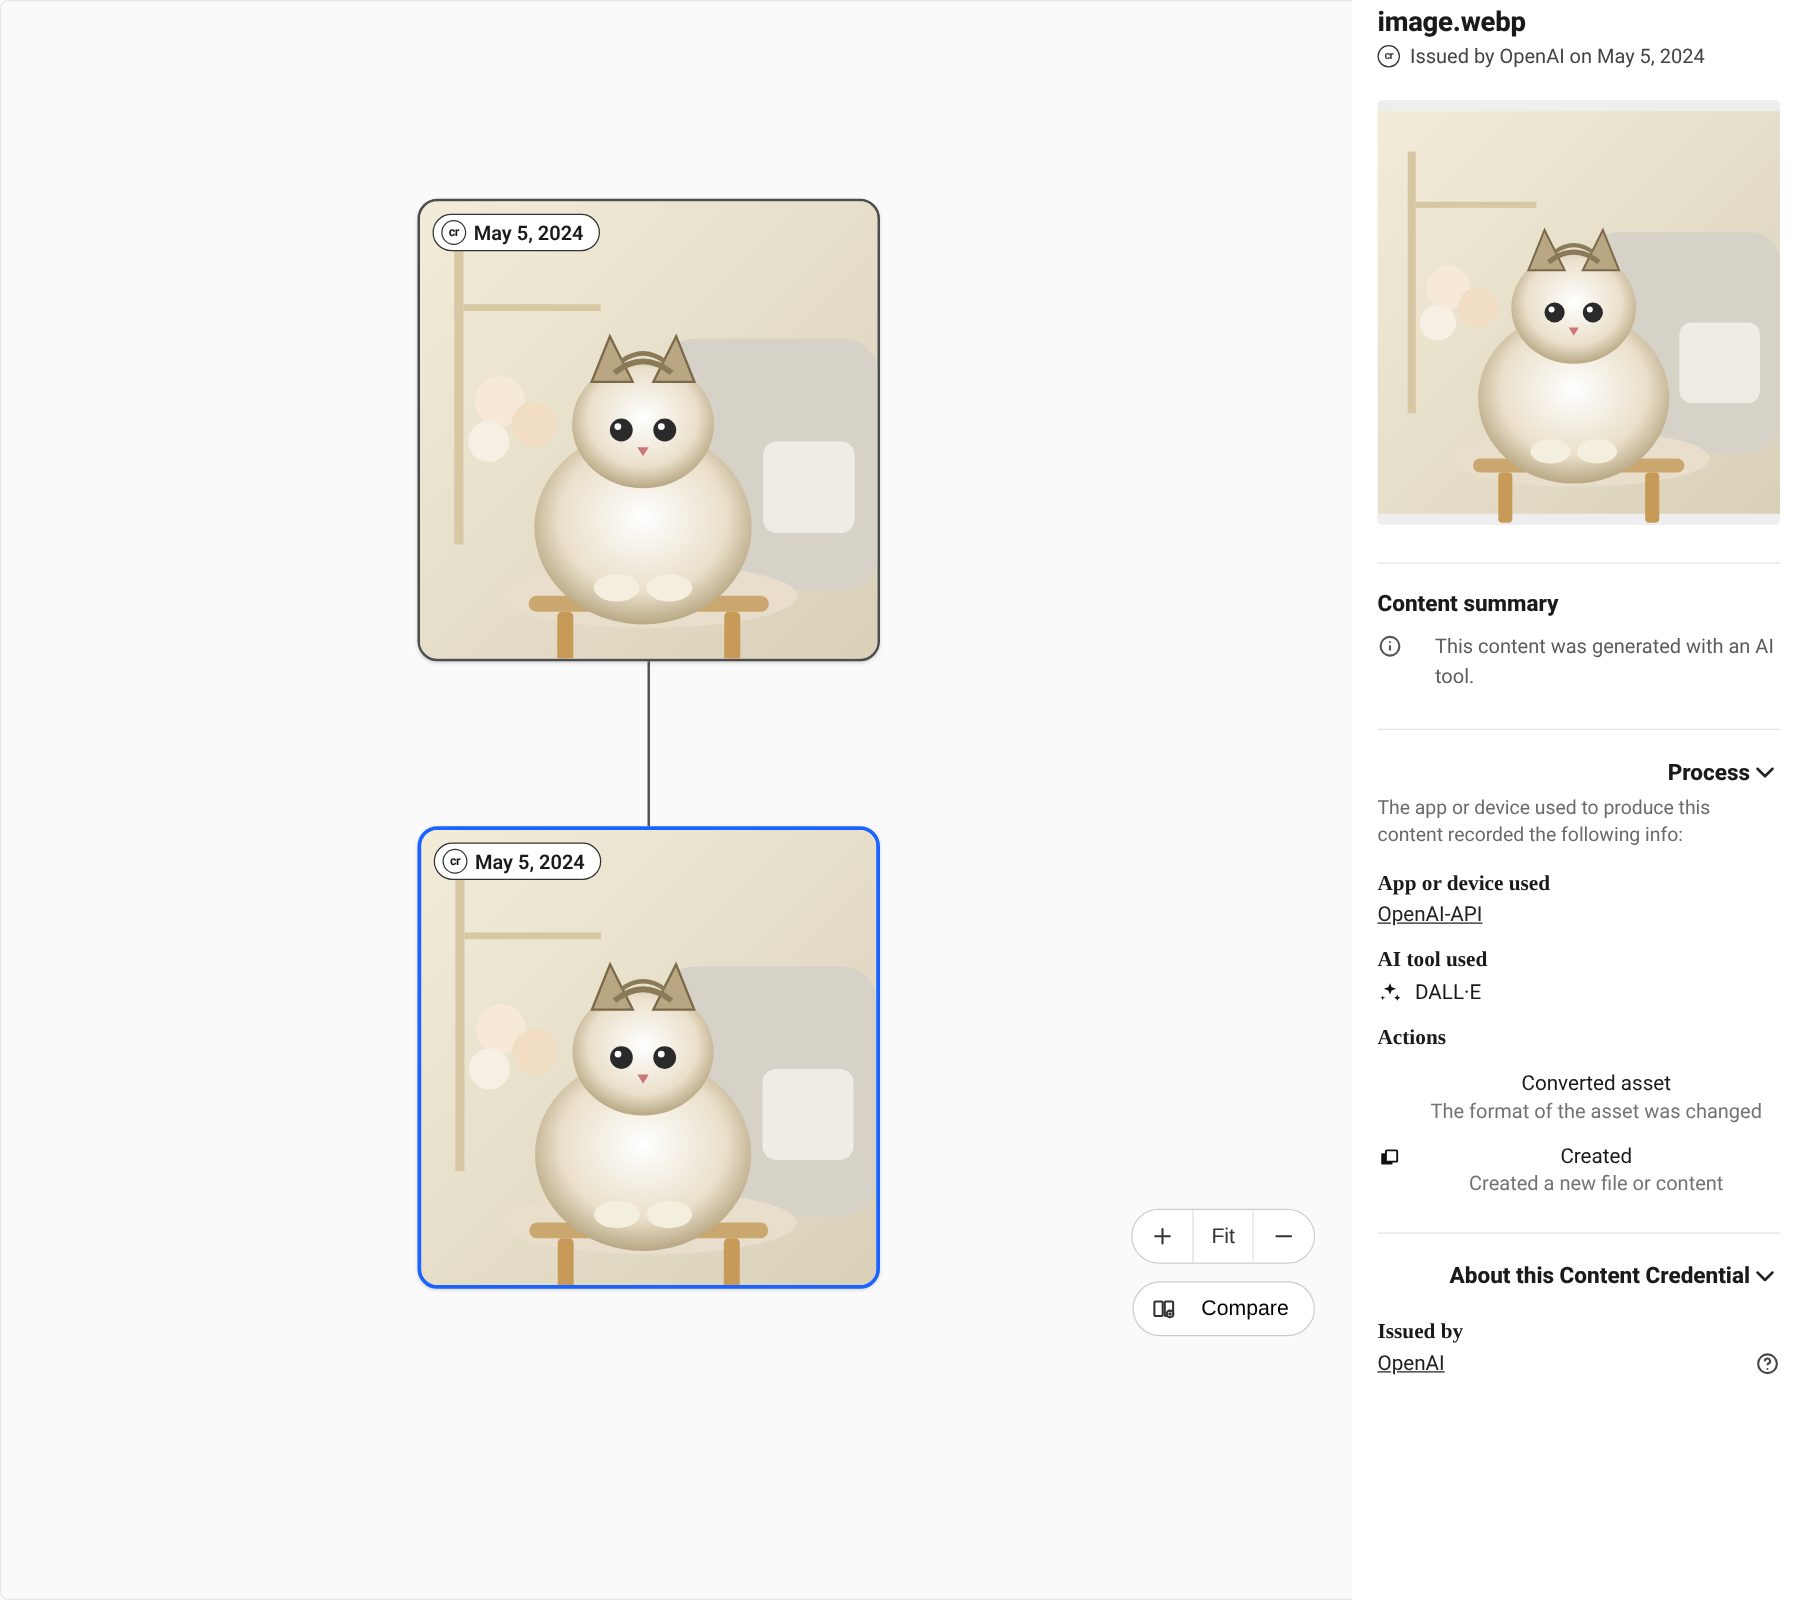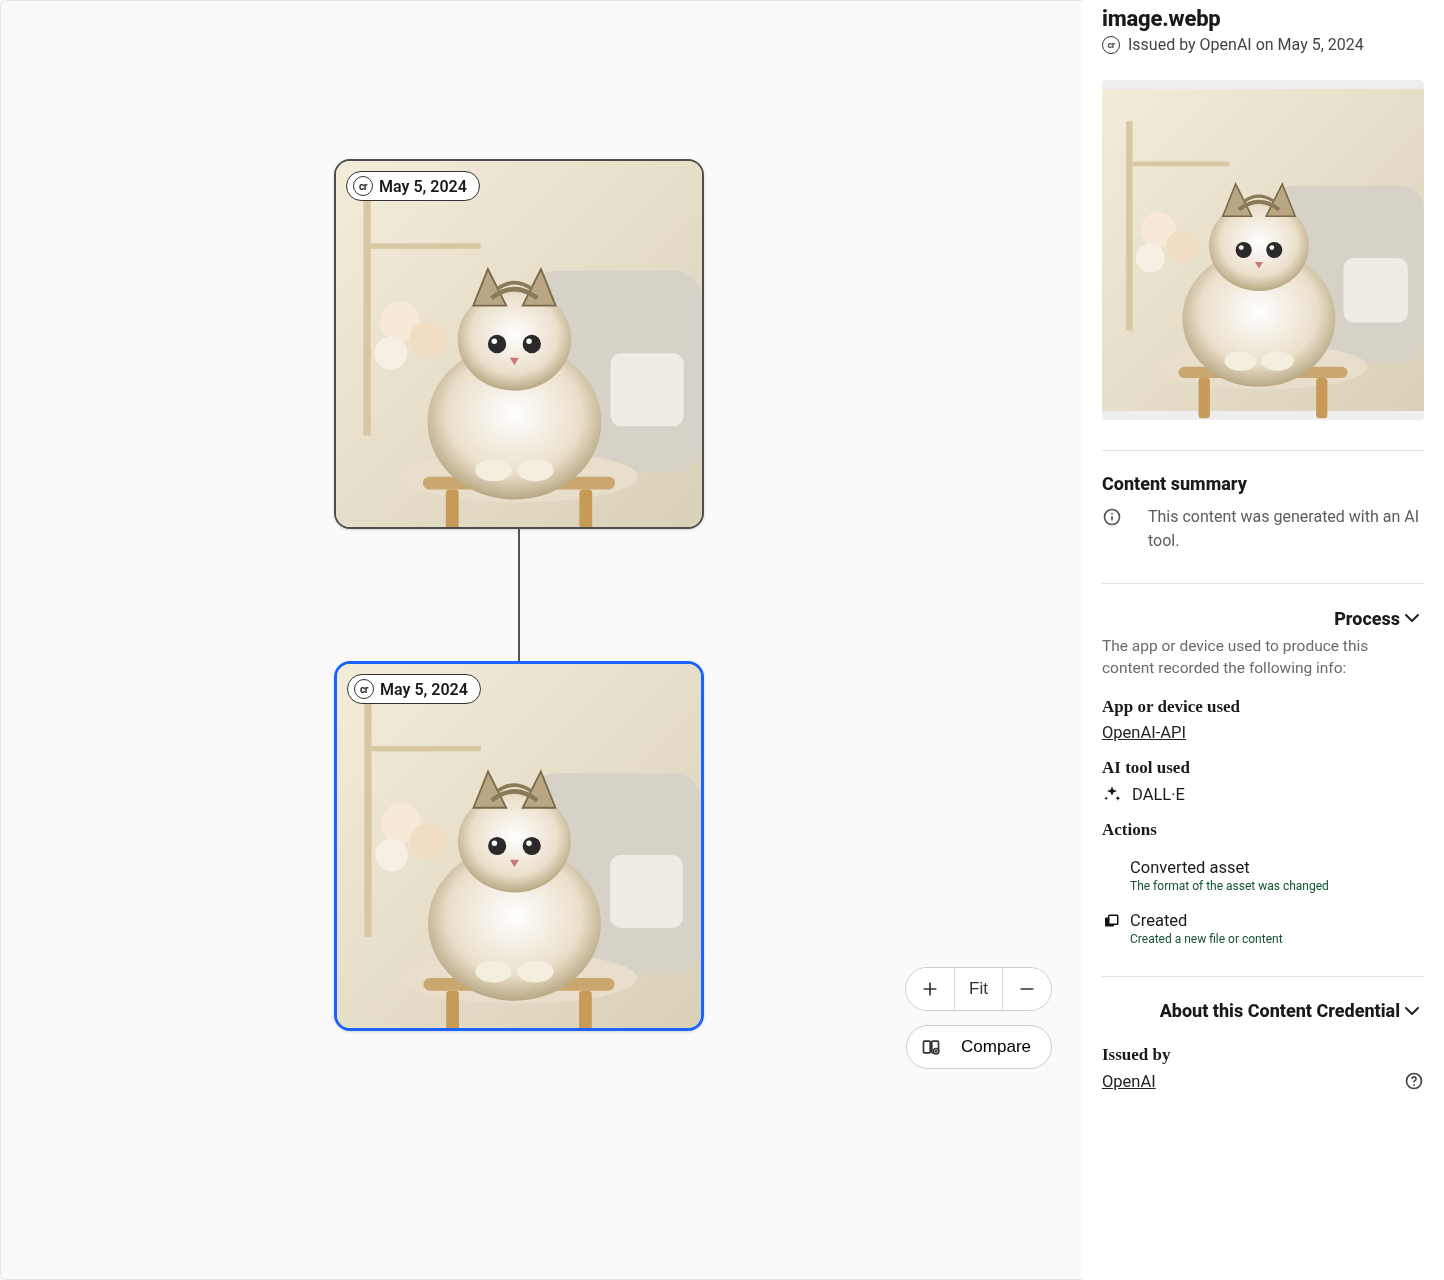--- a/index.html
+++ b/index.html
@@ -139,24 +139,24 @@
   .summary-row { display:flex; gap:26px; color:#5c5c5c; font-size:16px; line-height:1.5;margin-top:11px; }
   .summary-row svg { flex:0 0 20px; width:20px; height:20px; margin-top:2px; }
 
   .section-desc { color:#6a6a6a; font-size:15.5px; line-height:1.4; margin: 6px 0 18px; }
 
   .field-label { font-size:17px; font-weight:800; margin-top:16px; margin-bottom:6px;font-family:Liberation Serif, serif; }
   .field-value { font-size:16.5px; color:#222;text-decoration:underline; }
   .tool-row { display:flex; align-items:center; gap:10px; font-size:16.5px; }
   .tool-row svg { width:20px; height:20px; }
 
-  .action-item { margin-top:18px; padding-left:28px; position:relative; }
+  .action-item { margin-top:18px; padding-left:28px; position:relative;text-align:center; }
   .action-item svg { position:absolute; left:0; top:2px; width:18px; height:18px; }
   .action-title { font-size:16.5px; color:#1a1a1a; }
-  .action-desc  { font-size:12px; color:#14532d; margin-top:2px; }
+  .action-desc  { font-size:16px; color:#737373; margin-top:2px; }
 
   .chevron { width:24px; height:24px; color:#222; }
 </style>
 </head>
 <body>
 
 <svg width="0" height="0" style="position:absolute">
   <defs>
     <linearGradient id="bg1" x1="0" y1="0" x2="1" y2="1">
       <stop offset="0" stop-color="#f2ecd9"></stop>

